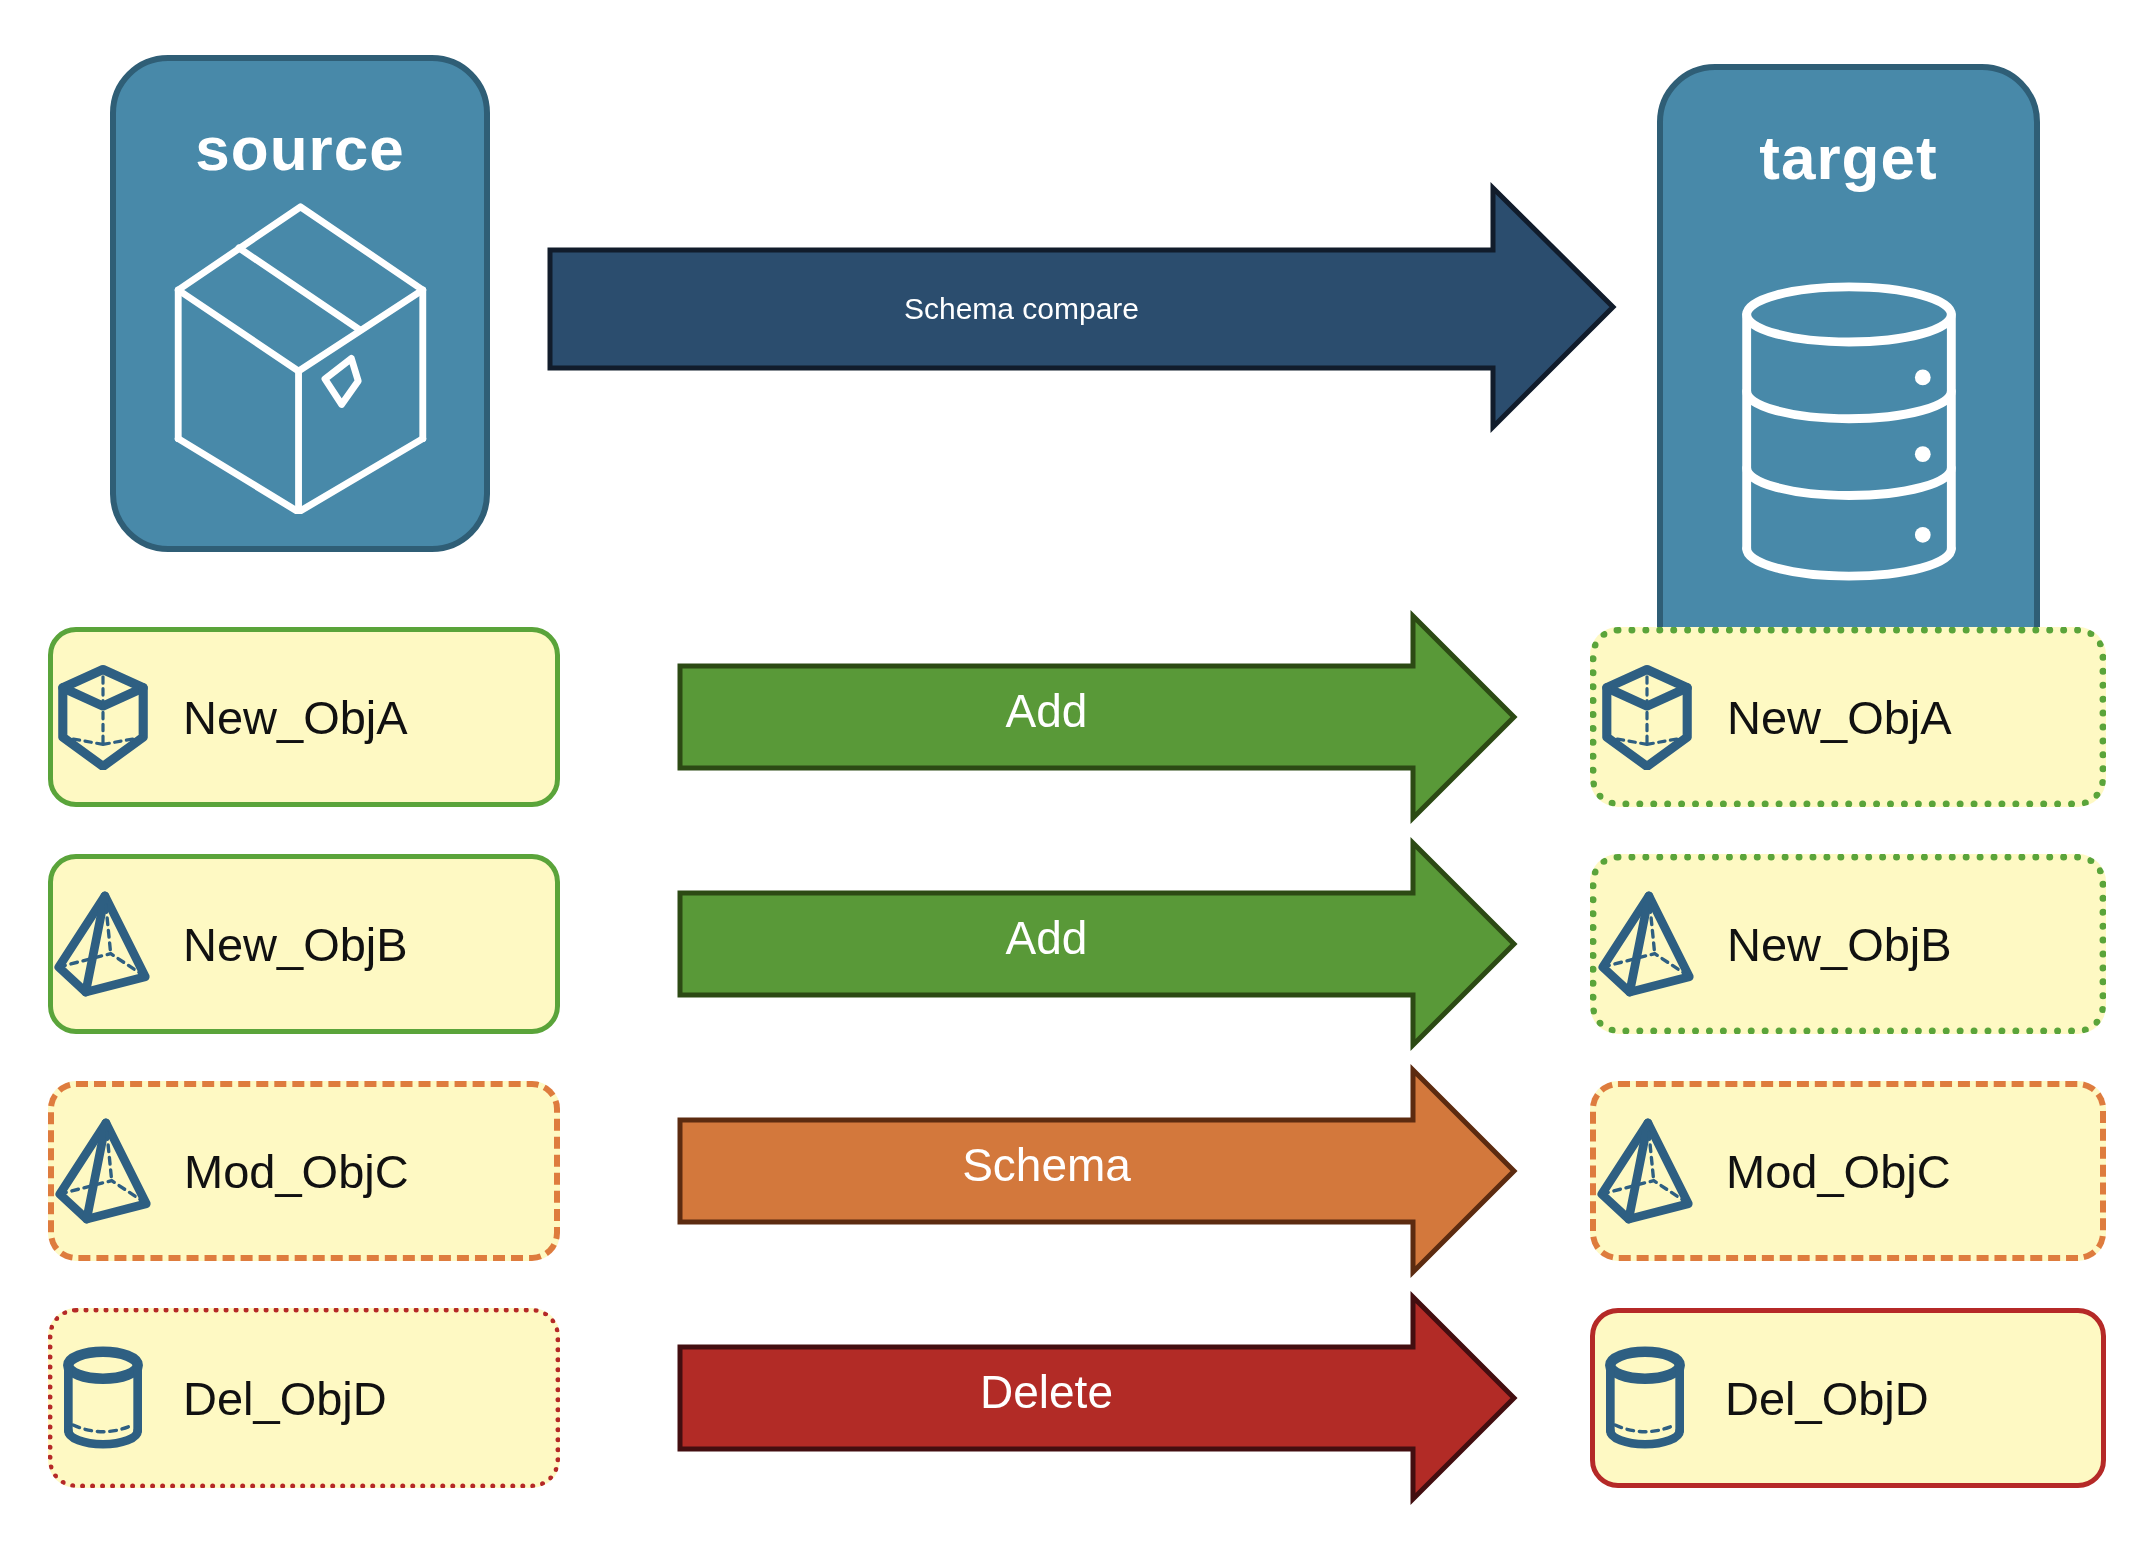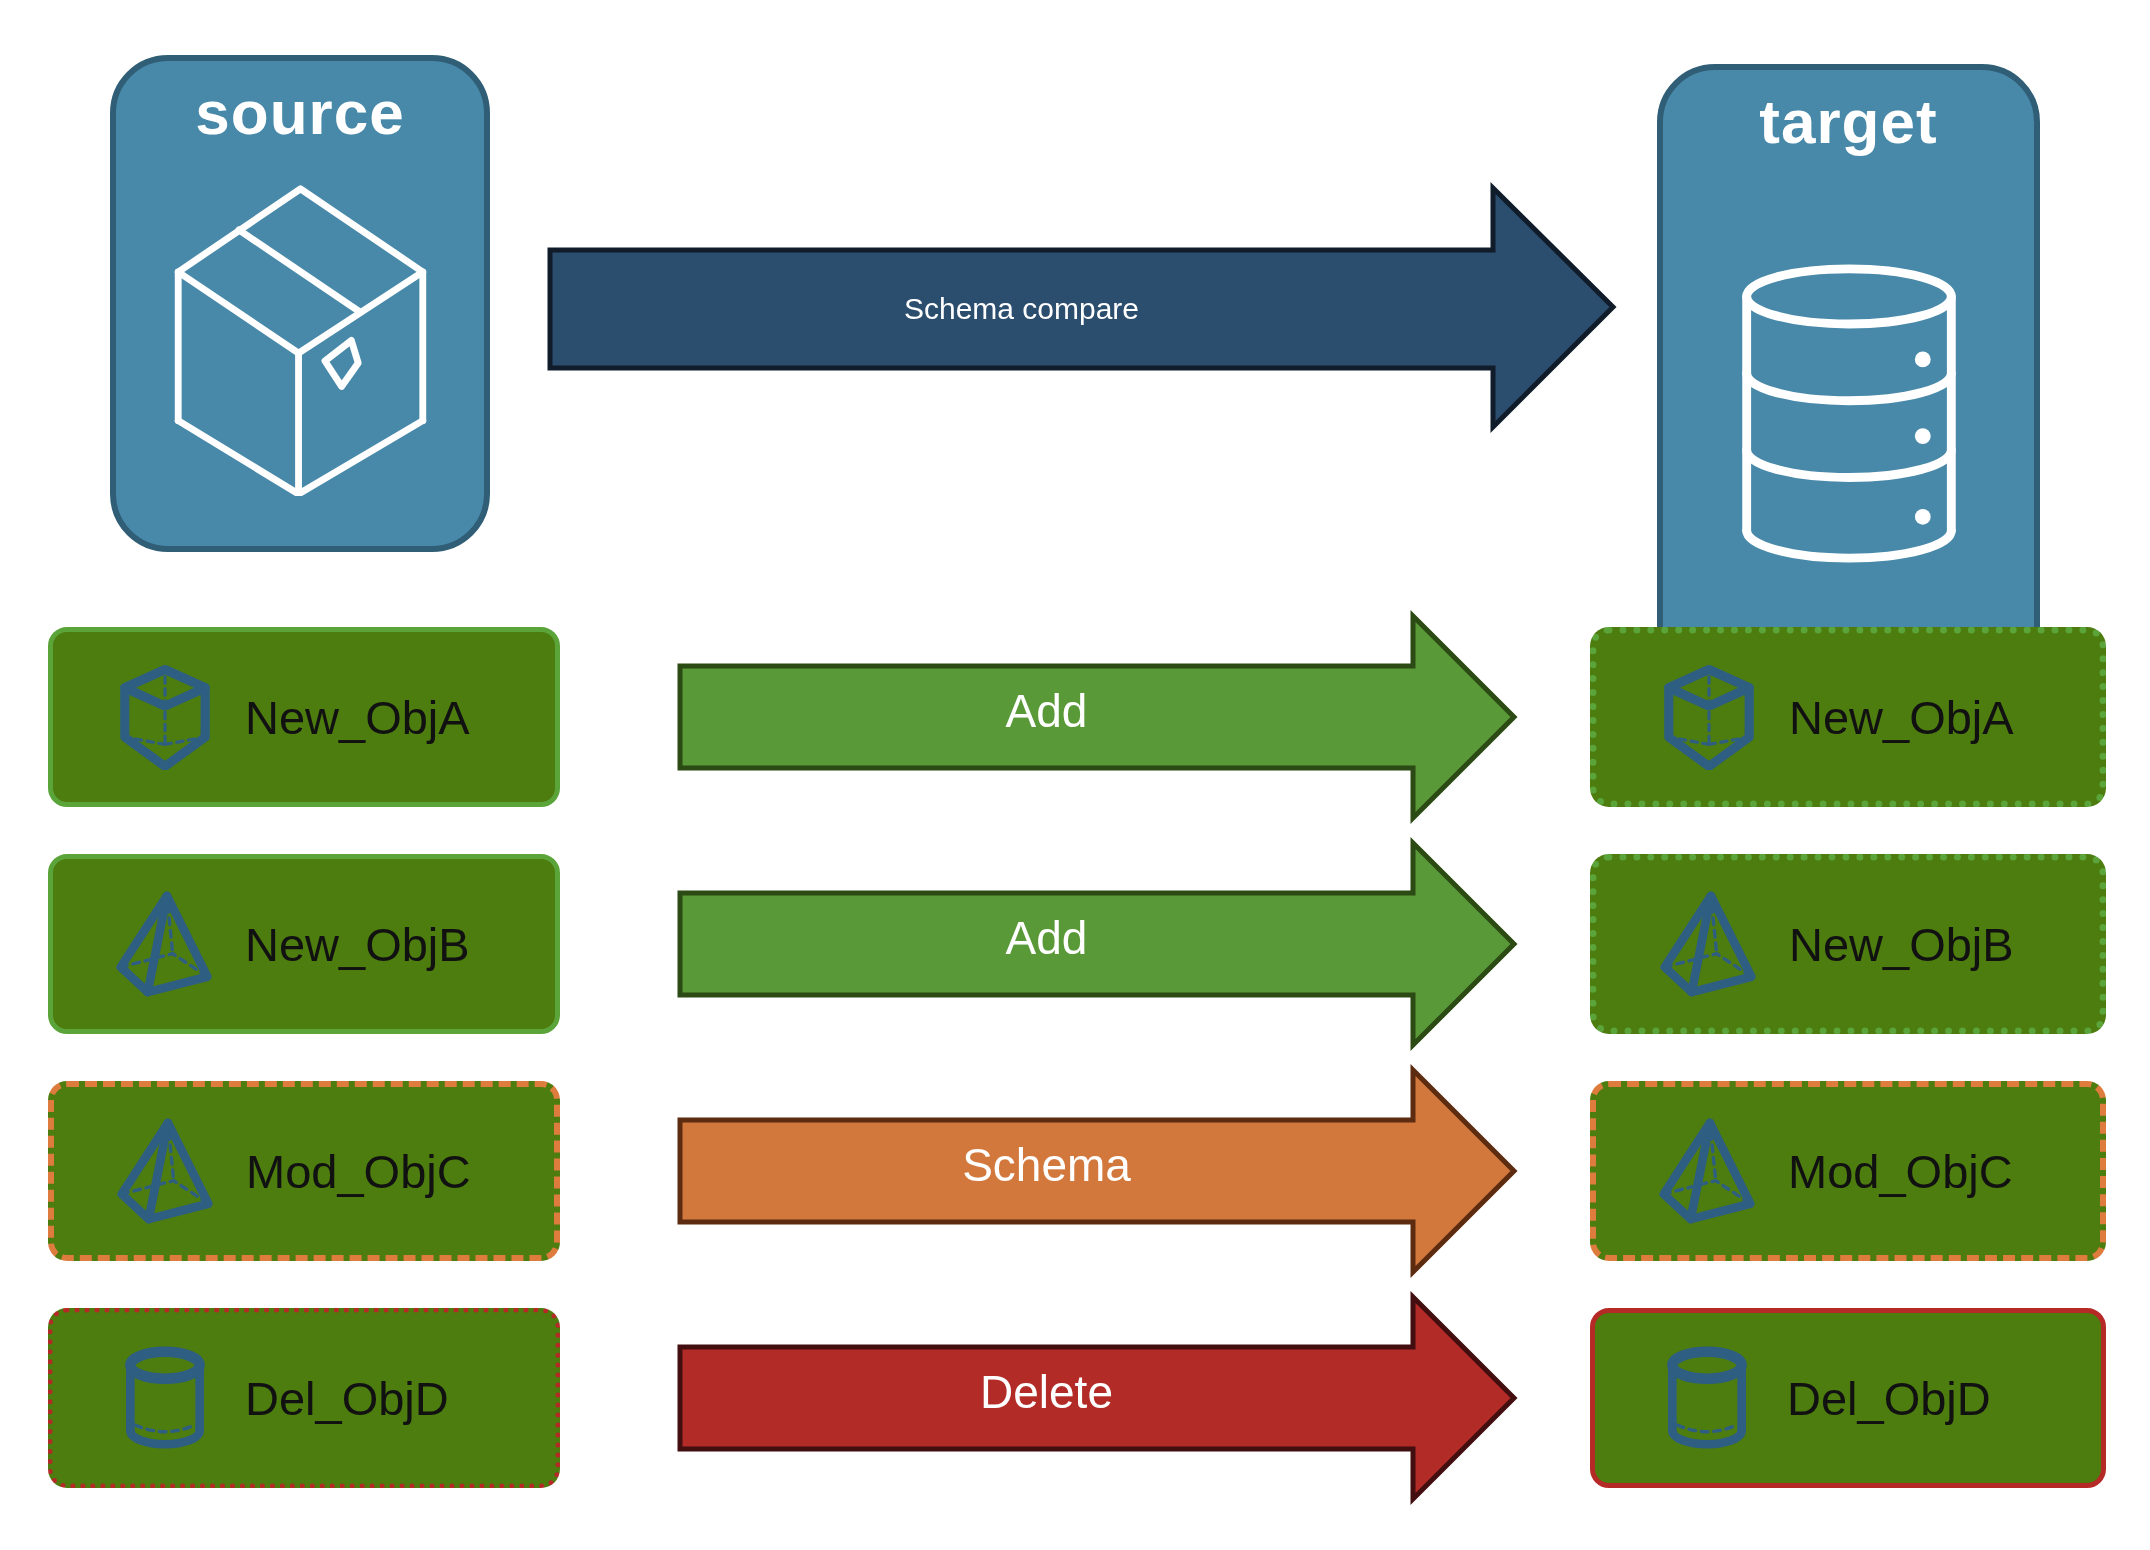--- a/index.html
+++ b/index.html
@@ -10,32 +10,32 @@
     --red-fill:#B22B26; --red-stroke:#430E10; --red-border:#B52927;
     --icon-blue:#2E5F82; --label-text:#111111; --white:#FFFFFF;
   }
   *{margin:0;padding:0;box-sizing:border-box}
   html,body{width:2150px;height:1550px;background:#fff;font-family:"Liberation Sans",sans-serif;overflow:hidden}
   .canvas{position:absolute;left:0;top:0;width:2150px;height:1550px}
 
   
   .endpoint{position:absolute;border:6px solid var(--blue-stroke);background:var(--blue-fill);
     border-radius:58px;display:flex;flex-direction:column;align-items:center}
-  .endpoint .title{margin-top:16px;font-size:62px;font-weight:bold;color:var(--white);letter-spacing:1px}
+  .endpoint .title{margin-top:52px;font-size:62px;font-weight:bold;color:var(--white);letter-spacing:1px}
   .endpoint .icon-wrap{flex:1;display:flex;align-items:center;justify-content:center;padding-bottom:18px}
 
   
   .big-arrow{position:absolute;left:540px;top:180px;width:1090px;height:256px}
   .big-arrow svg{position:absolute;left:0;top:0;overflow:visible}
   .big-arrow .arrow-label{position:absolute;left:10px;top:70px;width:943px;height:118px;
     display:flex;align-items:center;justify-content:center;color:var(--white);font-size:30px;font-weight:500}
 
   
-  .obj-box{position:absolute;width:512px;height:180px;border-radius:19px;background:#4d7c0f;
-    display:flex;align-items:center;padding-left:62px}
+  .obj-box{position:absolute;width:512px;height:180px;border-radius:28px;background:#fef9c3;
+    display:flex;align-items:center;}
   .obj-box.right{left:1590px;width:516px}
   .obj-box.left{left:48px}
   .obj-box .icon-slot{width:100px;display:flex;align-items:center;justify-content:center}
   .obj-box .obj-label{margin-left:30px;font-size:47px;color:var(--label-text)}
 
   .solid-green {border:5px solid var(--green-border)}
   .dotted-green{border:7px dotted var(--green-border)}
   .dashed-orange{border:6px dashed var(--orange-border)}
   .dotted-red  {border:5px dotted var(--red-border)}
   .solid-red   {border:5px solid var(--red-border)}

